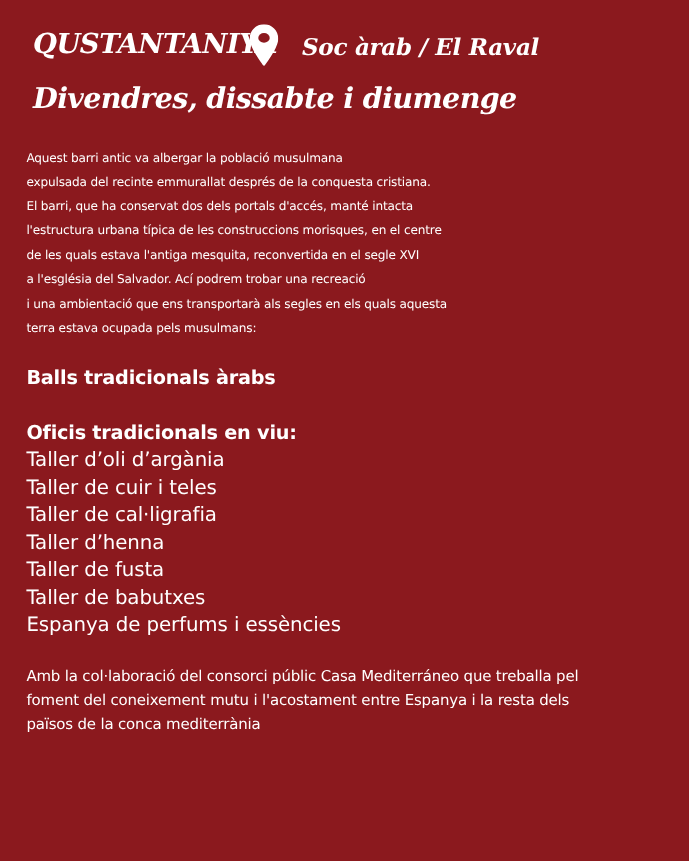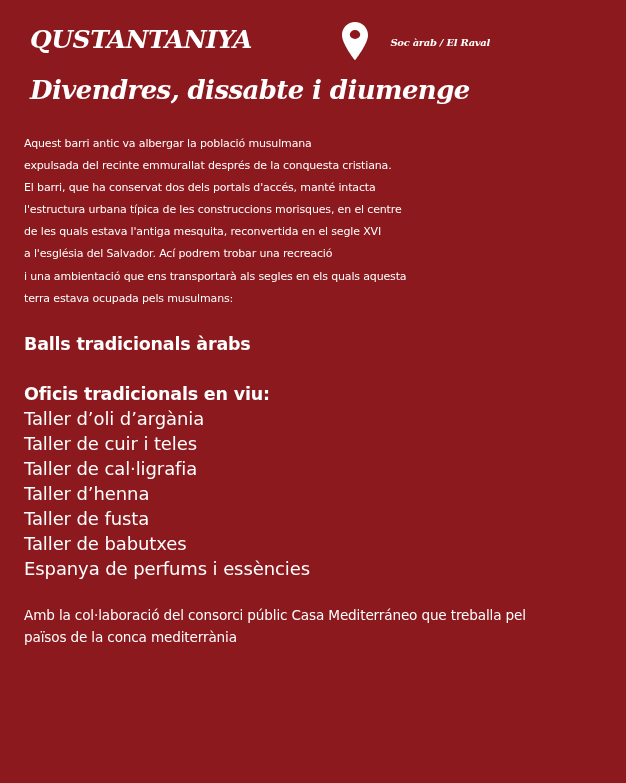--- a/index.html
+++ b/index.html
@@ -43,21 +43,21 @@
     }
     .pin-icon {
       width: 26px;
       height: 38px;
       display: block;
     }
     .location-text {
       font-family: "DejaVu Serif", serif;
       font-style: italic;
       font-weight: bold;
-      font-size: 10px;
+      font-size: 21px;
       letter-spacing: -0.3px;
       white-space: nowrap;
       margin-top: 2px;
     }
     .subtitle {
       position: absolute;
       left: 30px;
       top: 72px;
       font-family: "DejaVu Serif", serif;
       font-style: italic;
@@ -165,16 +165,17 @@
     <li>Taller de cuir i teles</li>
     <li>Taller de cal·ligrafia</li>
     <li>Taller d’henna</li>
     <li>Taller de fusta</li>
     <li>Taller de babutxes</li>
     <li>Espanya de perfums i essències</li>
   </ul>
 
   <div class="footer-note">
     <span class="line">Amb la col·laboració del consorci públic Casa Mediterráneo que treballa pel</span>
+    <span class="line">foment del coneixement mutu i l'acostament entre Espanya i la resta dels</span>
     <span class="line">països de la conca mediterrània</span>
   </div>
 
 </div>
 
 </body></html>

